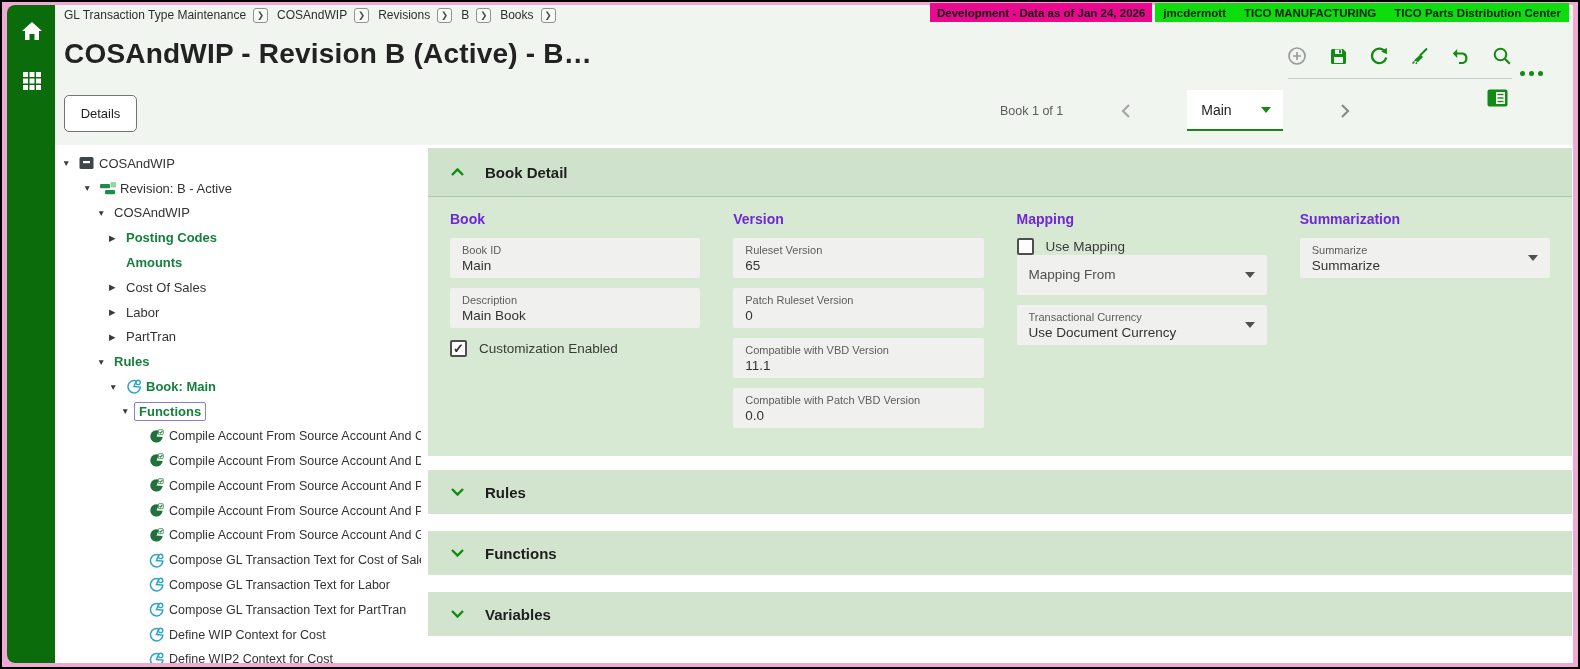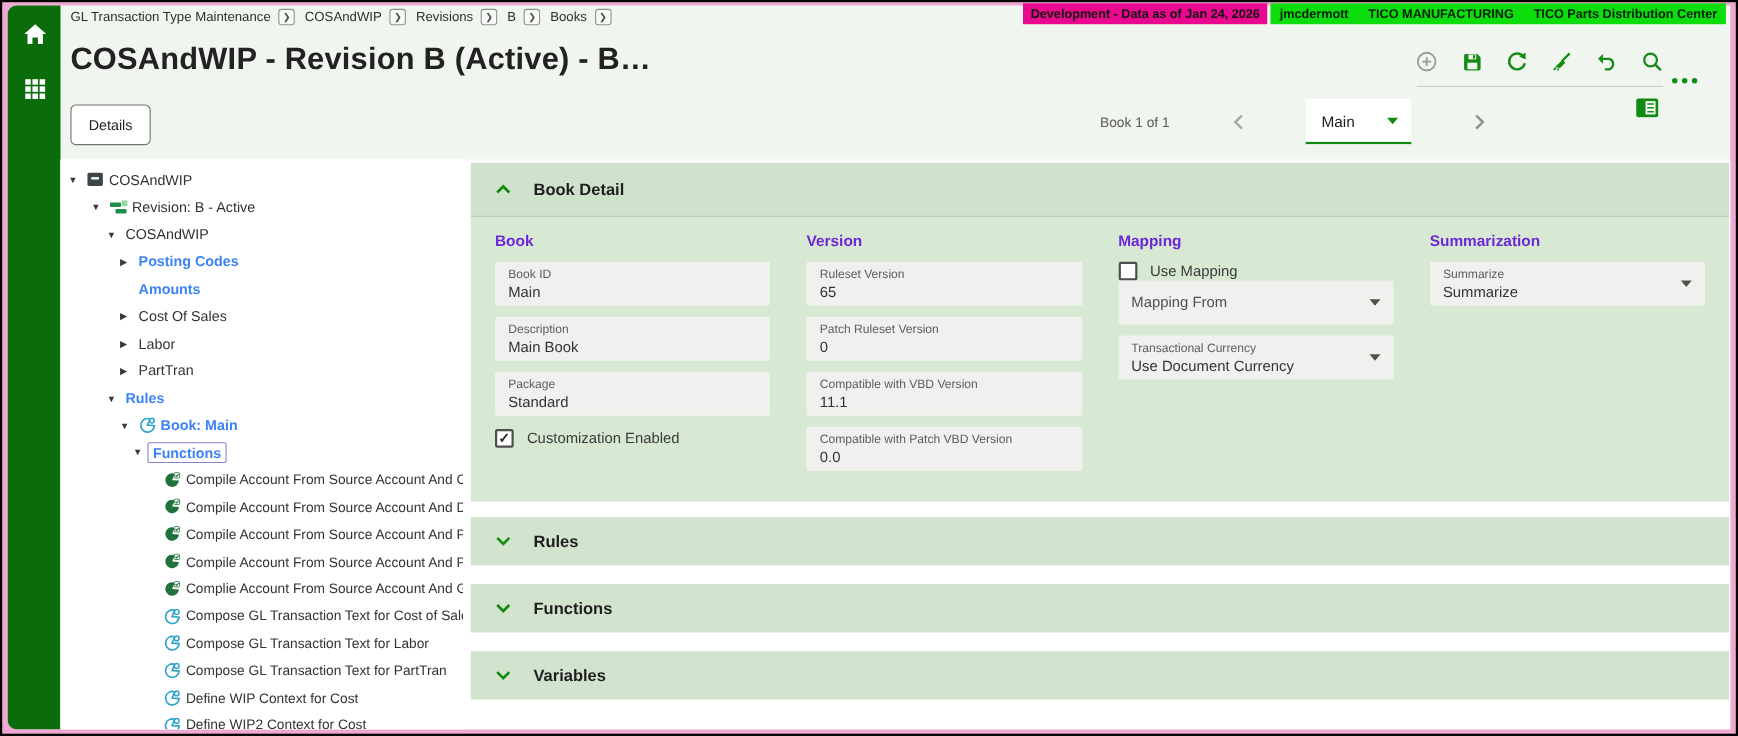--- a/index.html
+++ b/index.html
@@ -49,21 +49,21 @@
           display:flex;align-items:center;justify-content:space-between;padding:0 12px 0 14px;cursor:pointer;}
   .rec-dd-val{font-size:14px;color:#1d1d1d;}
   .caret-green{width:0;height:0;border-left:5.5px solid transparent;border-right:5.5px solid transparent;border-top:6.5px solid #128b12;}
 
   
   .main{position:absolute;left:55px;top:145px;right:7px;bottom:6px;background:#ffffff;}
 
   
   .tree{position:absolute;left:55px;top:145px;width:366px;bottom:6px;background:#fff;overflow:hidden;padding-top:6px;}
   .trow{height:24.8px;display:flex;align-items:center;font-size:13px;color:#333;white-space:nowrap;cursor:pointer;}
-  .trow.bold .tlabel{font-weight:700;color:#3b82f6;}
+  .trow.bold .tlabel{font-weight:700;color:#15803d;}
   .caret{width:17px;font-size:8.5px;color:#3a3a3a;flex:0 0 17px;text-align:left;}
   .ticon{width:20px;flex:0 0 20px;display:flex;align-items:center;}
   .tlabel{overflow:hidden;}
   .tlabel.selbox{border:1px solid #8583cf;border-radius:2px;padding:1px 4px;margin-left:-4px;}
   .lv0{padding-left:7px;}.lv1{padding-left:28px;}.lv2{padding-left:42px;}
   .lv3{padding-left:54px;}.lv4{padding-left:66px;}.lv5{padding-left:94px;}
   .fnrow{font-size:12.5px;}
 
   
   .section{position:absolute;left:428px;width:1144px;}
@@ -413,24 +413,20 @@
       <div class="bd-col">
         <div class="col-header">Book</div>
         <div class="field">
           <div class="f-label">Book ID</div>
           <div class="f-value">Main</div>
         </div>
         <div class="field">
           <div class="f-label">Description</div>
           <div class="f-value">Main Book</div>
         </div>
-        <div class="field">
-          <div class="f-label">Package</div>
-          <div class="f-value">Standard</div>
-        </div>
         <div class="chk-row">
           <span class="chkbox">✓</span>
           <span class="chk-label">Customization Enabled</span>
         </div>
       </div>
 
       <div class="bd-col">
         <div class="col-header">Version</div>
         <div class="field">
           <div class="f-label">Ruleset Version</div>

